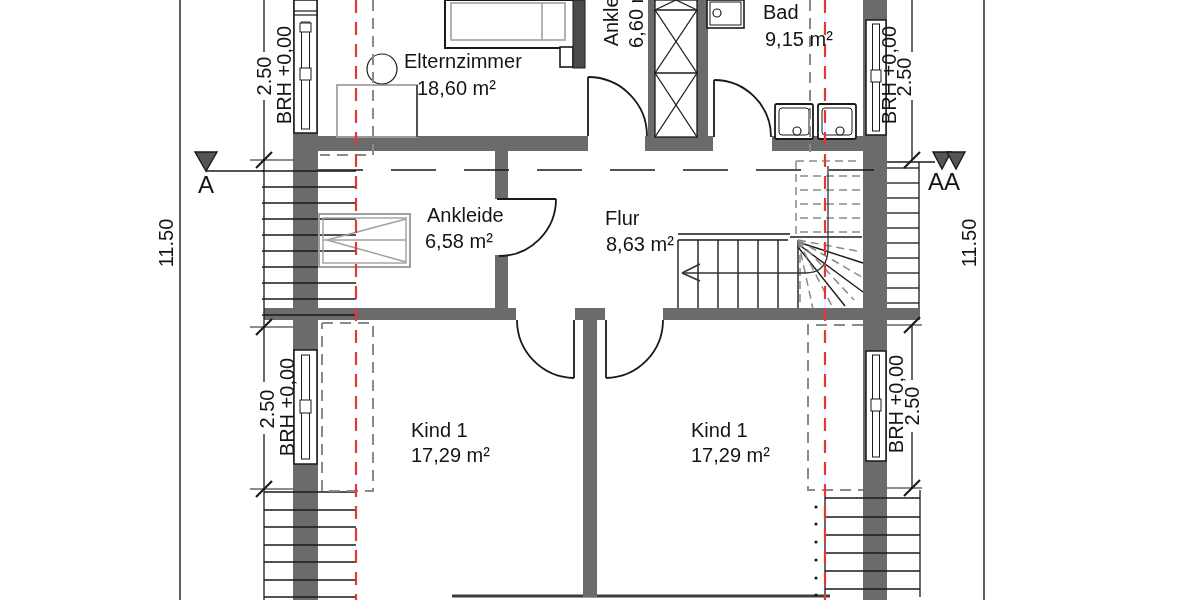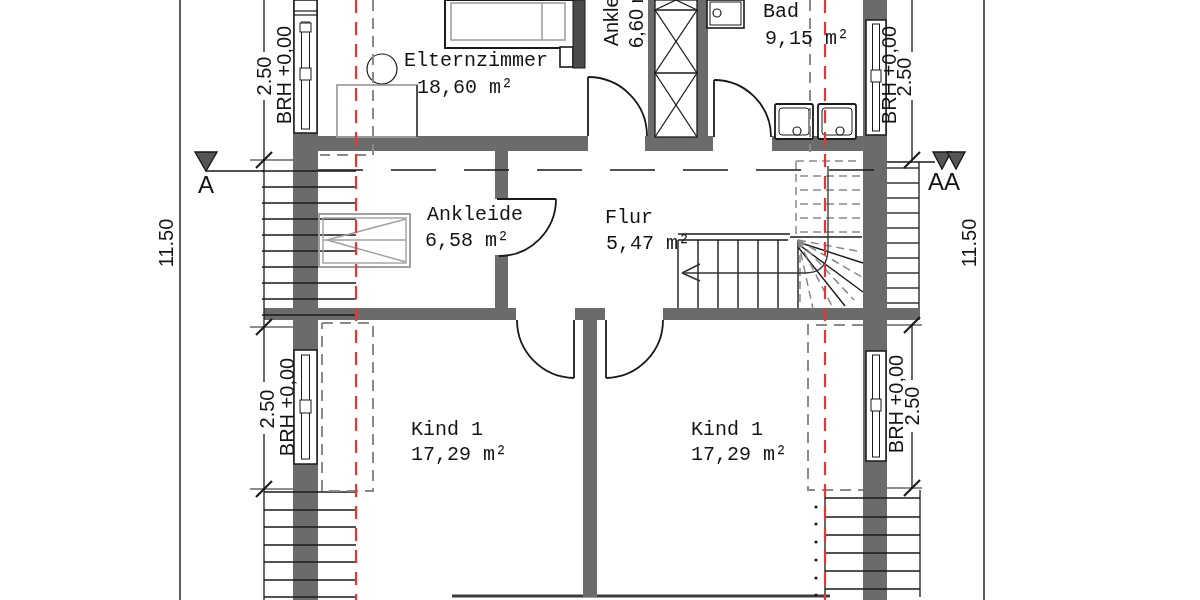--- a/index.html
+++ b/index.html
@@ -1,19 +1,19 @@
 <!DOCTYPE html>
 <html><head>
 <meta charset="utf-8">
 <style>
   html,body{margin:0;padding:0;background:#fff;}
   #stage{position:relative;width:1200px;height:600px;background:#ffffff;overflow:hidden;
          font-family:"Liberation Sans",sans-serif;color:#141414;}
   #plan-svg{position:absolute;left:0;top:0;}
-  .lbl{position:absolute;font-size:20px;line-height:22px;white-space:nowrap;color:#141414;font-family:Liberation Mono, monospace;}
+  .lbl{position:absolute;font-size:20px;line-height:22px;white-space:nowrap;color:#141414;}
   .rotc{position:absolute;width:160px;height:20px;line-height:20px;text-align:center;
         font-size:20px;white-space:nowrap;transform:rotate(-90deg);color:#141414;}
   .marker{position:absolute;text-align:center;font-size:24px;line-height:24px;color:#141414;}
 </style>
 </head>
 <body>
 
 <div id="stage">
 
 <svg id="plan-svg" width="1200" height="600" viewBox="0 0 1200 600">
@@ -297,21 +297,21 @@
   <div class="rotc" style="left:531px;top:-2px">Ankleide</div>
   <div class="rotc" style="left:556px;top:4px">6,60 m²</div>
 
   <div class="lbl" style="left:763px;top:1px">Bad</div>
   <div class="lbl" style="left:765px;top:28px">9,15 m²</div>
 
   <div class="lbl" style="left:427px;top:204px">Ankleide</div>
   <div class="lbl" style="left:425px;top:230px">6,58 m²</div>
 
   <div class="lbl" style="left:605px;top:207px">Flur</div>
-  <div class="lbl" style="left:606px;top:233px">5,47 m²</div>
+  <div class="lbl" style="left:606px;top:233px">8,63 m²</div>
 
   <div class="lbl" style="left:411px;top:419px">Kind 1</div>
   <div class="lbl" style="left:411px;top:444px">17,29 m²</div>
 
   <div class="lbl" style="left:691px;top:419px">Kind 1</div>
   <div class="lbl" style="left:691px;top:444px">17,29 m²</div>
 
   <div class="rotc" style="left:86px;top:233px">11.50</div>
   <div class="rotc" style="left:889px;top:233px">11.50</div>
 

